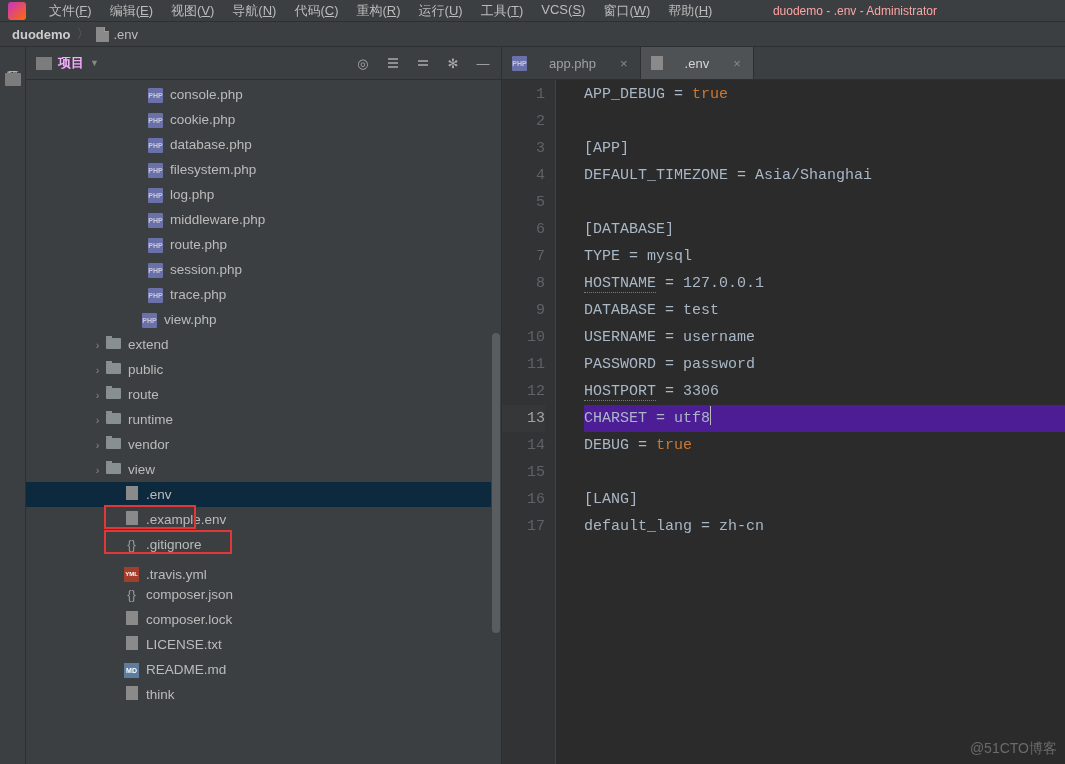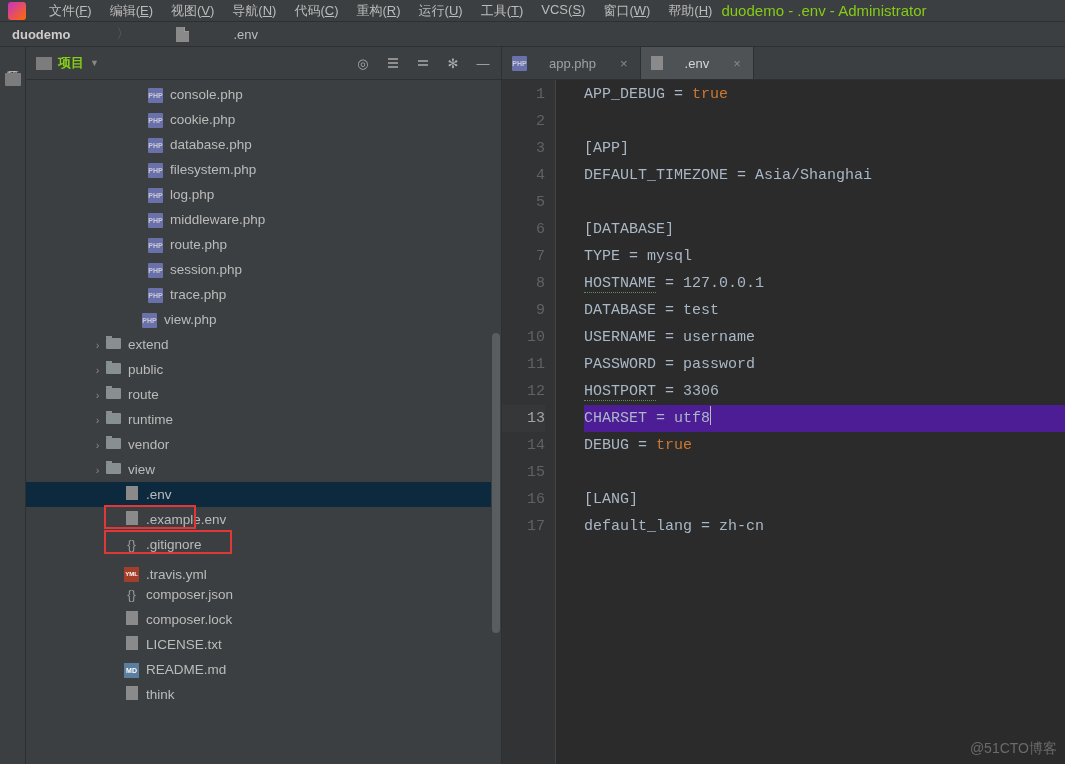--- a/index.html
+++ b/index.html
@@ -30,34 +30,33 @@
 }
 .menu-item {
   padding: 0 9px;
   color: #bbbbbb;
   cursor: pointer;
   font-size: 13px;
 }
 .menu-item u { text-decoration: underline; }
 .titlebar-title {
   flex: 1;
-  text-align: left;
-  color: #84cc16;
-  font-size: 15px;
+  text-align: right;
+  color: #fca5a5;
+  font-size: 12px;
   padding-right: 120px;
 }
 .breadcrumb-bar {
   height: 25px;
   background: #3c3f41;
   display: flex;
   align-items: center;
   padding: 0 12px;
   border-bottom: 1px solid #2d2f30;
   font-size: 13px;
-  gap: 40px;
 }
 .breadcrumb-sep { color: #666; margin: 0 6px; }
 .file-icon-small {
   display: inline-block;
   width: 13px; height: 15px;
   background: #8a8a8a;
   position: relative;
   margin-right: 5px;
   vertical-align: -2px;
 }
@@ -108,21 +107,21 @@
   display: flex;
   align-items: center;
   padding: 0 10px;
   border-bottom: 1px solid #2d2f30;
 }
 .panel-title-icon {
   width: 16px; height: 13px;
   background: #7c7c7c;
   margin-right: 6px;
 }
-.panel-title { font-weight: bold; color: #84cc16; }
+.panel-title { font-weight: bold; color: #f0abfc; }
 .dropdown-arrow {
   font-size: 9px;
   color: #888;
   margin-left: 6px;
 }
 .panel-tools {
   margin-left: auto;
   display: flex;
   gap: 14px;
   align-items: center;

